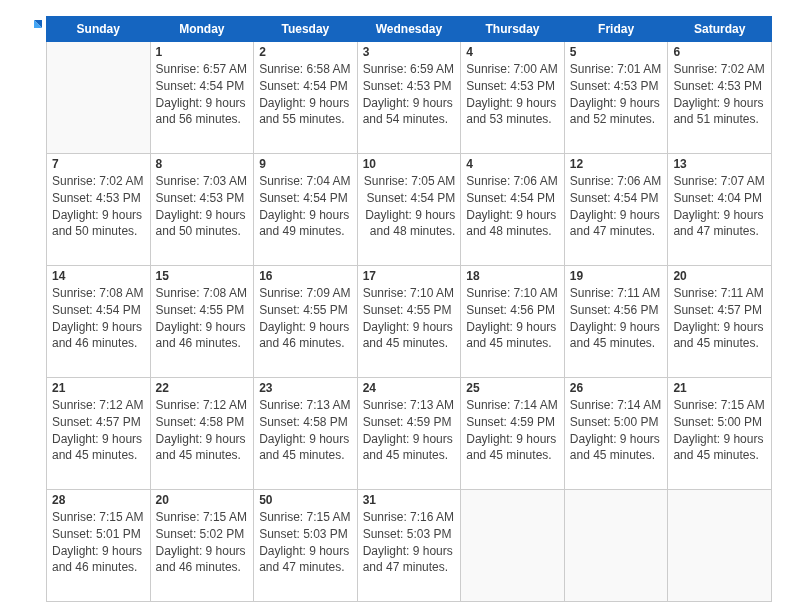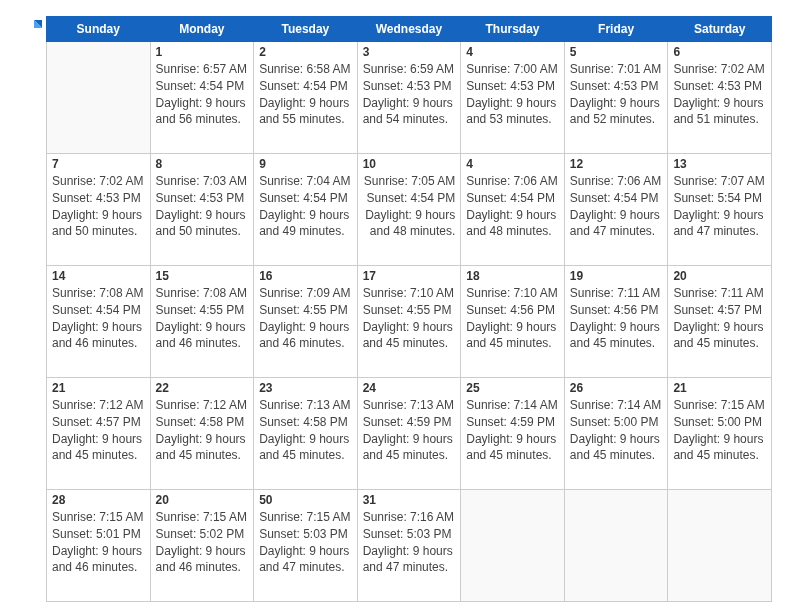--- a/index.html
+++ b/index.html
@@ -207,21 +207,21 @@
           <td>
             <span class="day-number">12</span>
             <div class="day-info" style="white-space: pre-line;">Sunrise: 7:06 AM
 Sunset: 4:54 PM
 Daylight: 9 hours
 and 47 minutes.</div>
           </td>
           <td>
             <span class="day-number">13</span>
             <div class="day-info" style="white-space: pre-line;">Sunrise: 7:07 AM
-Sunset: 5:54 PM
+Sunset: 4:04 PM
 Daylight: 9 hours
 and 47 minutes.</div>
           </td>
         </tr>
         <tr>
           <td>
             <span class="day-number">14</span>
             <div class="day-info" style="white-space: pre-line;">Sunrise: 7:08 AM
 Sunset: 4:54 PM
 Daylight: 9 hours

